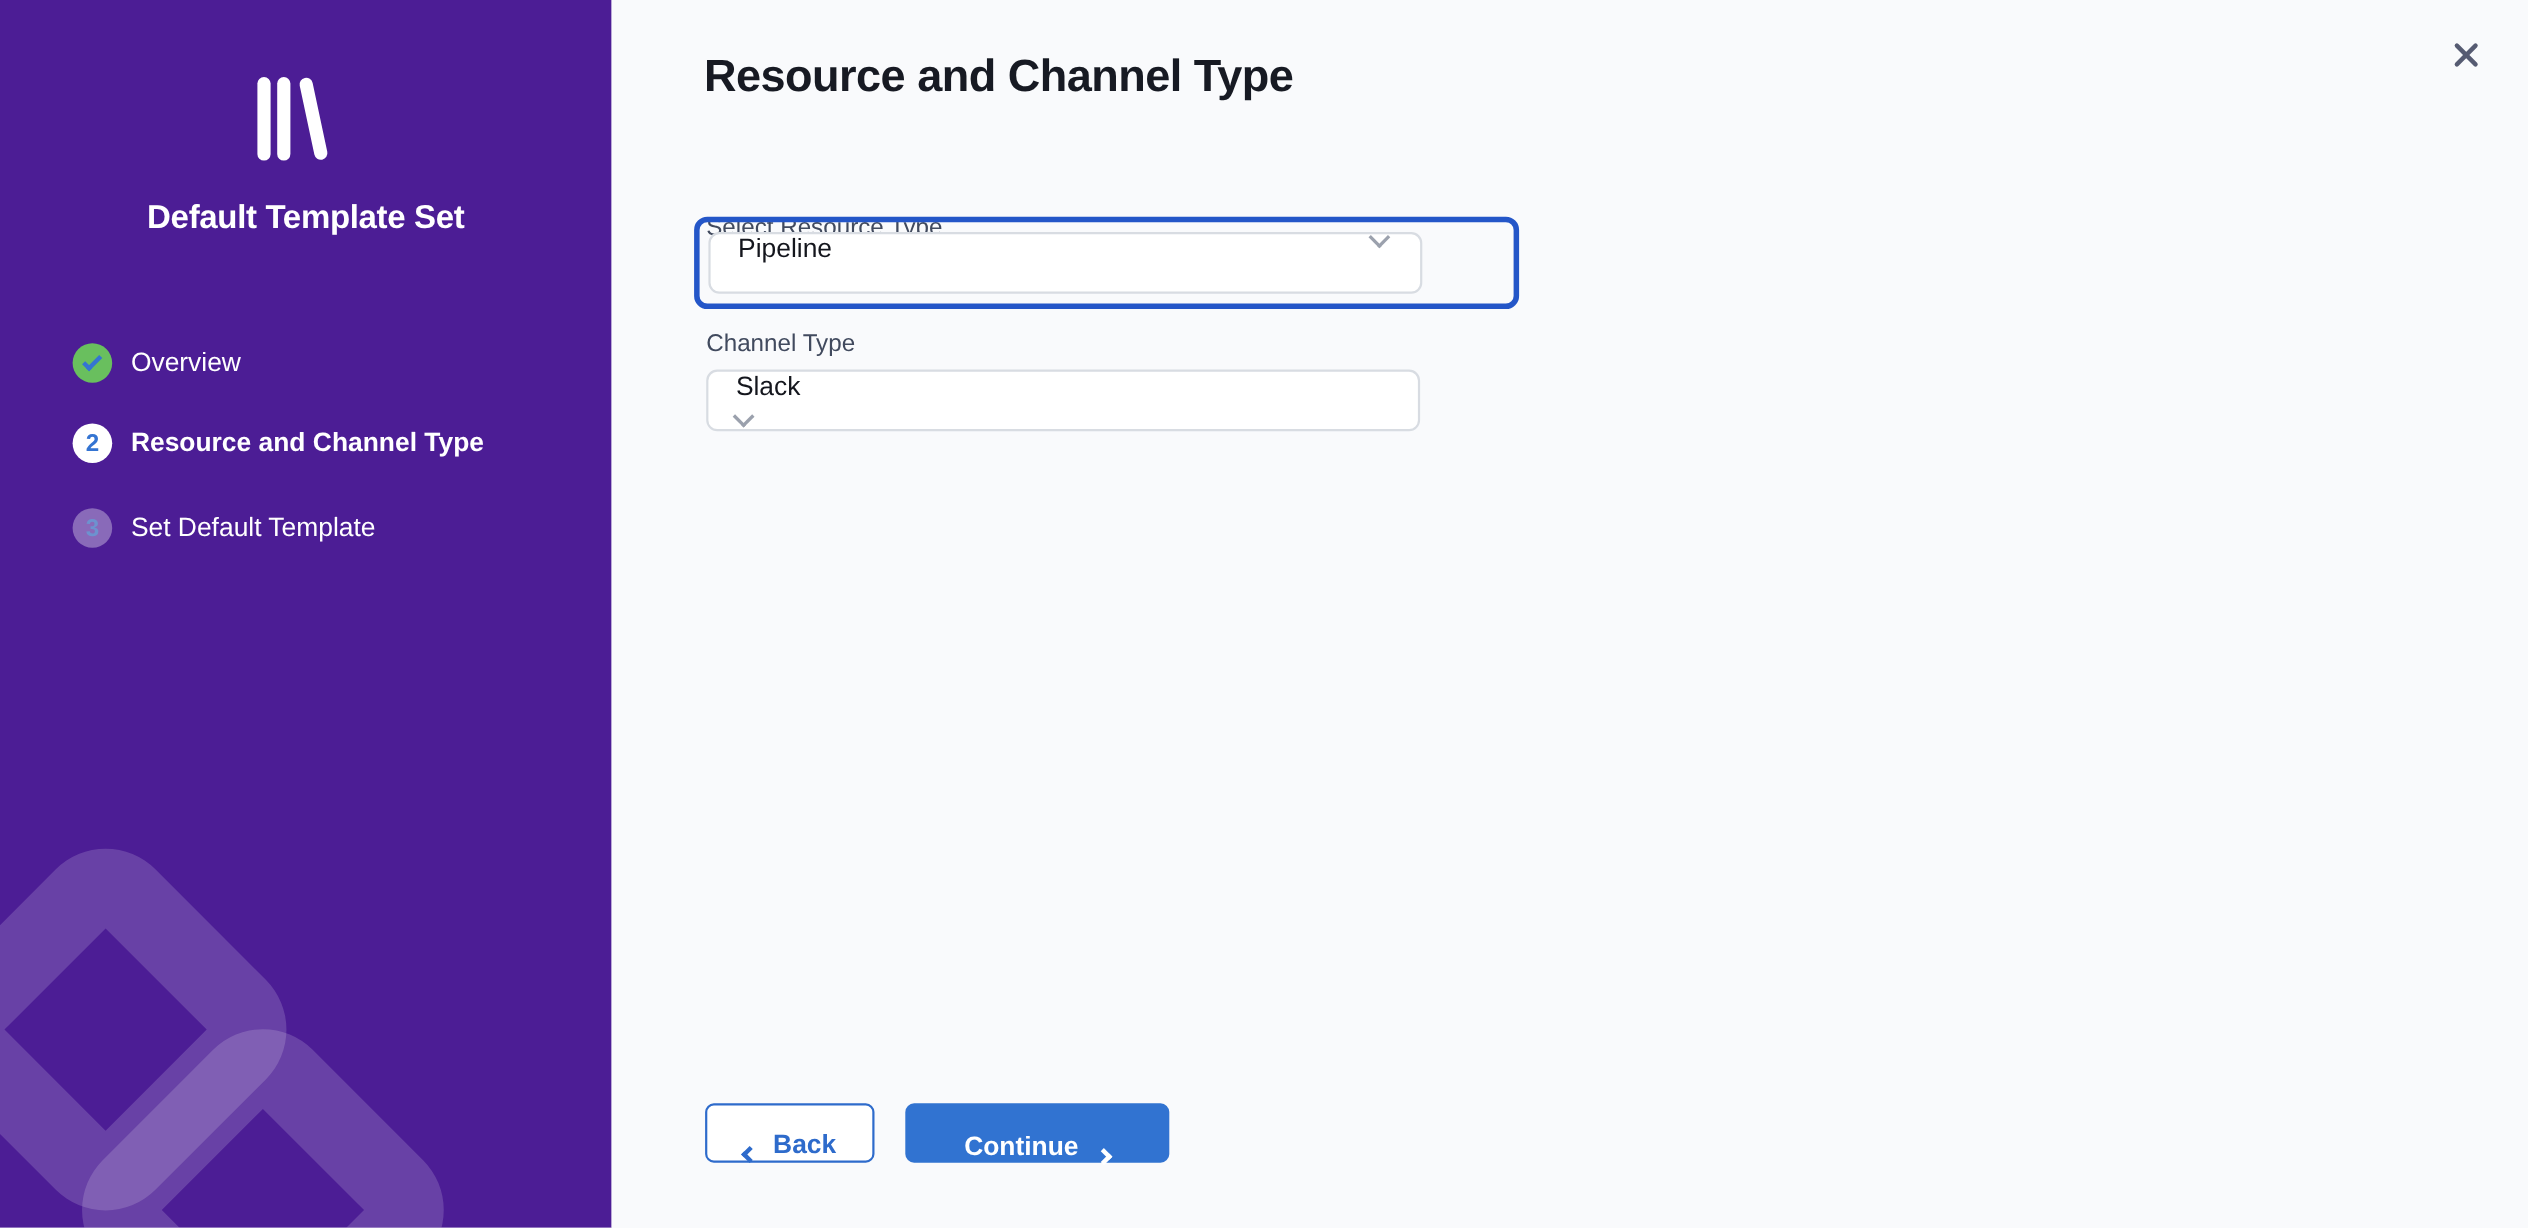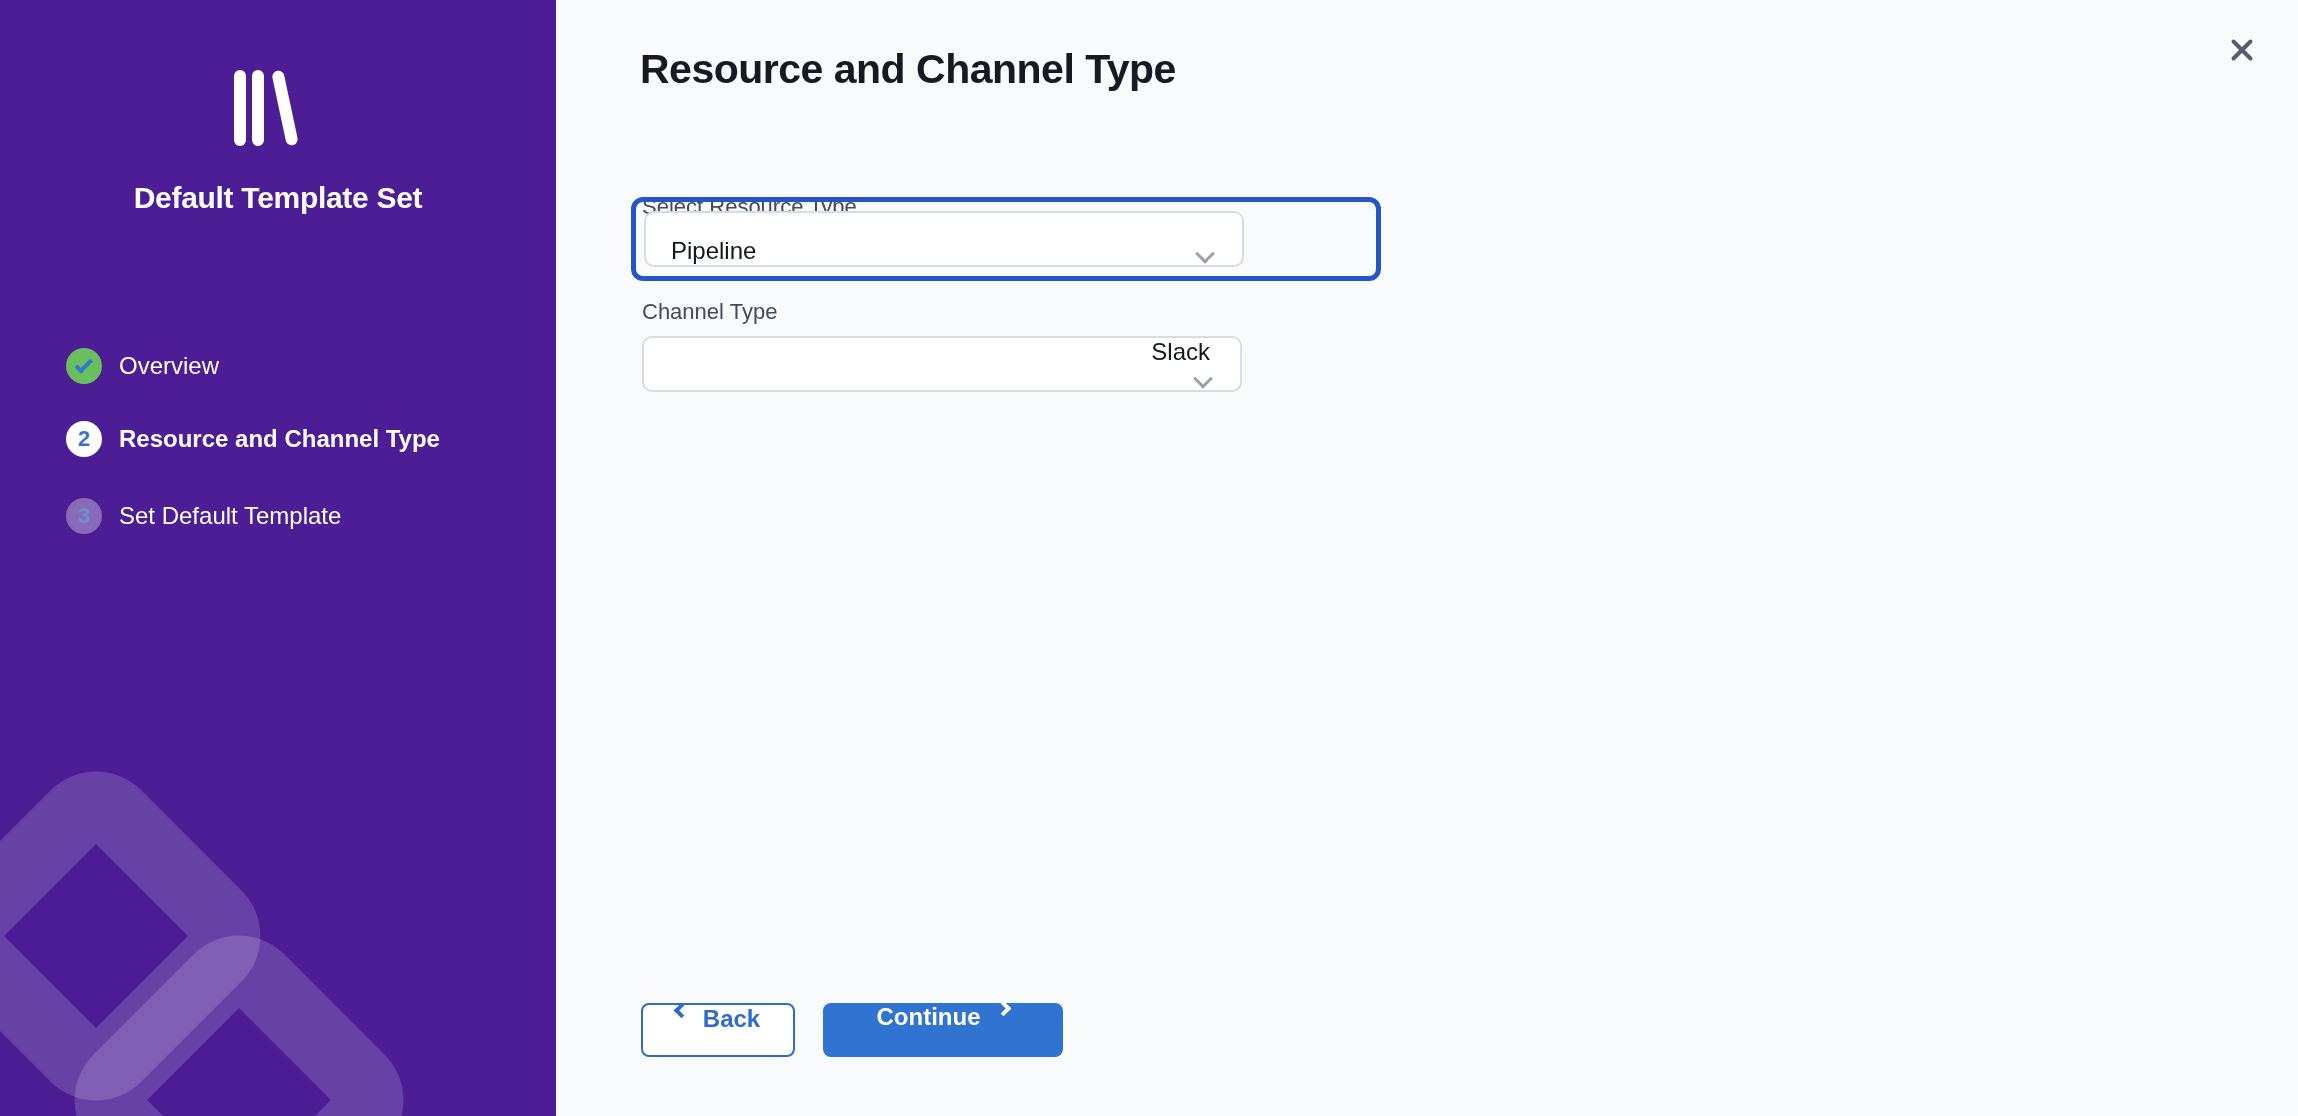--- a/index.html
+++ b/index.html
@@ -45,21 +45,20 @@
     text-align: center;
     color: #ffffff;
     font-size: 30px; font-weight: bold;
     letter-spacing: -0.3px;
   }
 
   .step {
     position: absolute; left: 66px;
     display: flex; align-items: center;
     height: 36px;
-    margin-top: 36px;
   }
   .step.s1 { top: 312px; }
   .step.s2 { top: 385px; }
   .step.s3 { top: 462px; }
   .step-circle {
     width: 36px; height: 36px; border-radius: 50%;
     display: flex; align-items: center; justify-content: center;
     font-size: 22px; font-weight: bold;
     flex: 0 0 36px;
   }
@@ -107,43 +106,43 @@
 
   .focus-ring {
     position: absolute; left: 75px; top: 197px;
     width: 750px; height: 84px;
     border: 5px solid #2456c8;
     border-radius: 12px;
   }
 
   .select-box {
     position: absolute;
-    width: 600px; height: 56px;
+    width: 649px; height: 56px;
     background: #ffffff;
     border: 2px solid #d8dce2;
     border-radius: 10px;
-    display: flex; align-items: flex-end;
+    display: flex; align-items: flex-start;
     padding: 0 30px 0 25px;
     cursor: pointer;
   }
   .select-1 { left: 88px; top: 211px; }
   .select-2 { left: 86px; top: 336px; flex-direction: column; }
   .select-value { font-size: 24px; color: #14161d; flex: 1; }
   .chevron-down {
     width: 14px; height: 14px;
     border-right: 3px solid #9ba1ad;
     border-bottom: 3px solid #9ba1ad;
     transform: rotate(45deg) translate(-3px, -3px);
     flex: 0 0 14px;
   }
 
   .btn {
     position: absolute; top: 1003px;
     height: 54px;
-    display: flex; align-items: flex-start; justify-content: center;
+    display: flex; align-items: flex-end; justify-content: center;
     font-size: 24px; font-weight: bold;
     border-radius: 8px; cursor: pointer;
     font-family: "Liberation Sans", sans-serif;
   }
   .btn-back {
     left: 85px; width: 154px;
     background: #ffffff;
     border: 2px solid #2e6bcb;
     color: #2e6bcb;
   }

